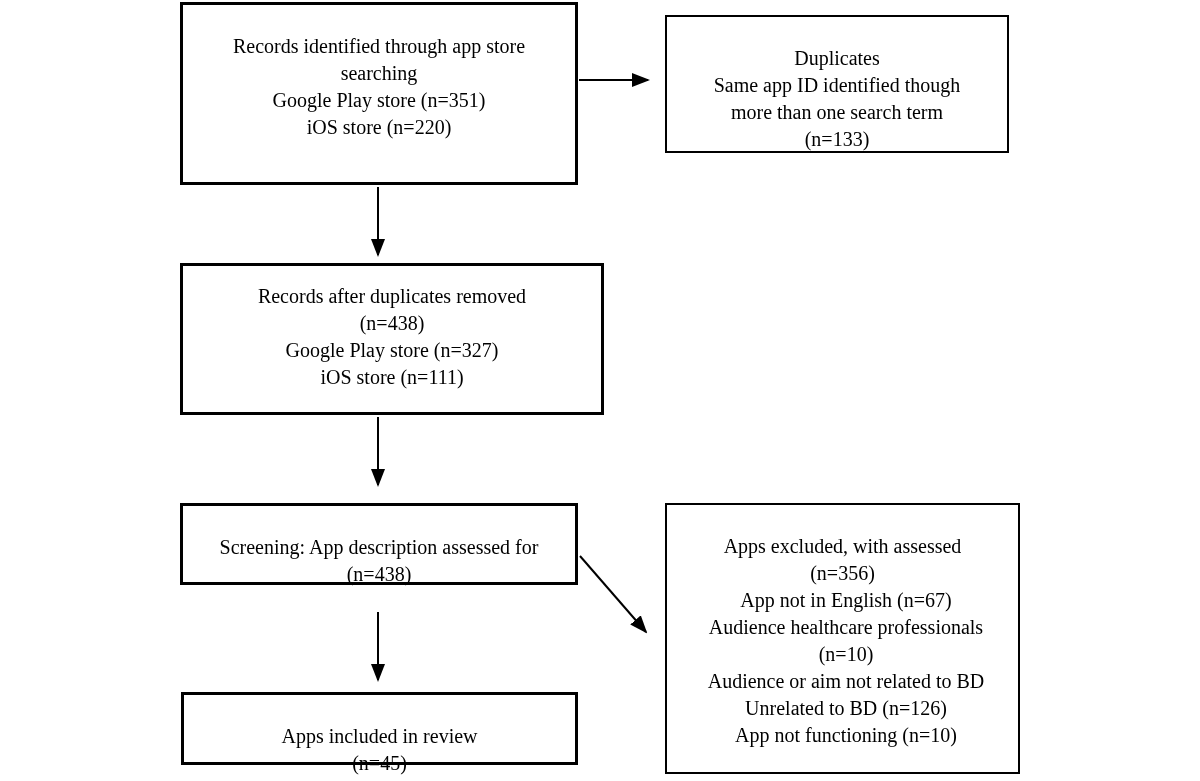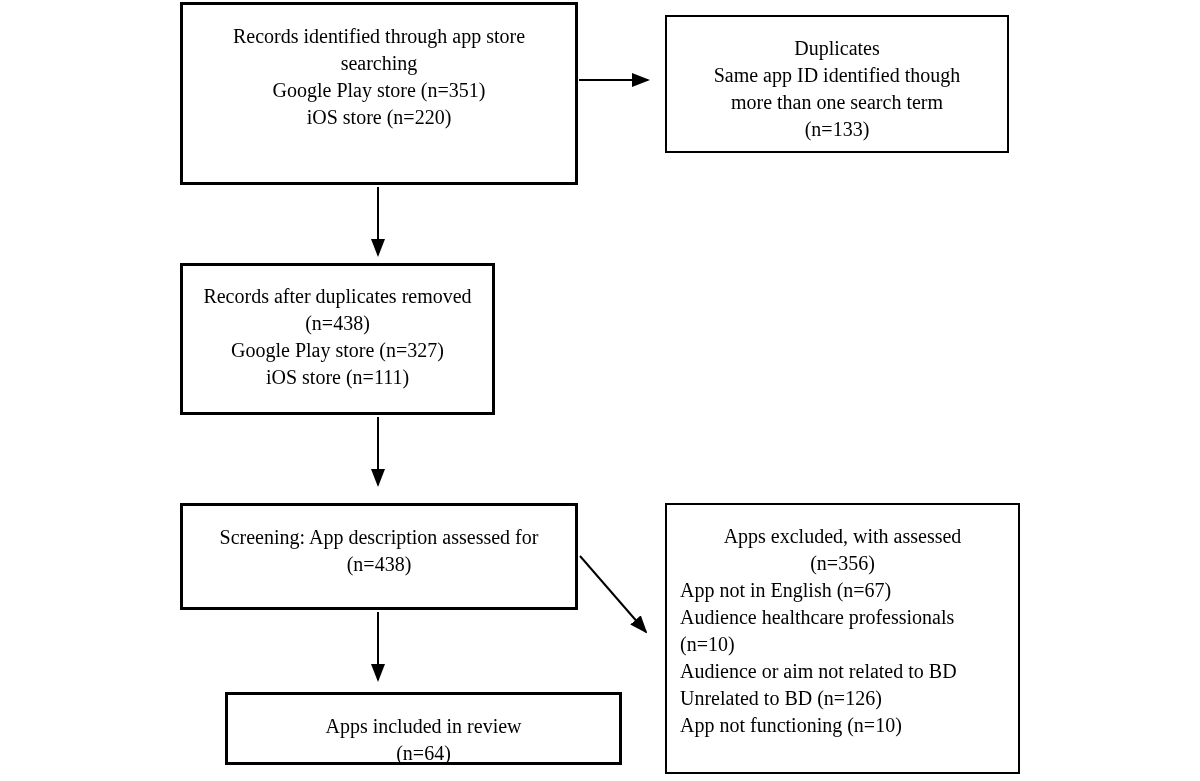--- a/index.html
+++ b/index.html
@@ -13,35 +13,35 @@
     line-height: 27px;
     color: #000000;
     overflow: hidden;
   }
   .box {
     position: absolute;
     box-sizing: border-box;
     border: 3px solid #000000;
     background: #ffffff;
     text-align: center;
-    padding-top: 18px;
+    padding-top: 28px;
   }
   .box.thin { border-width: 2px; }
   .line { white-space: normal; }
   .reasons {
-    text-align: left;
+    text-align: center;
     padding-left: 13px;
     padding-right: 6px;
   }
   #box-records-identified { left: 180px; top: 2px;   width: 398px; height: 183px; }
   #box-duplicates         { left: 665px; top: 15px;  width: 344px; height: 138px; }
-  #box-records-after      { left: 180px; top: 263px; width: 315px; height: 152px; padding-top: 17px; text-align: center; }
-  #box-screening          { left: 180px; top: 503px; width: 398px; height: 107px; }
+  #box-records-after      { left: 180px; top: 263px; width: 424px; height: 152px; padding-top: 17px; text-align: center; }
+  #box-screening          { left: 180px; top: 503px; width: 398px; height: 82px; }
   #box-apps-excluded      { left: 665px; top: 503px; width: 355px; height: 271px; }
-  #box-apps-included      { left: 181px; top: 692px; width: 397px; height: 73px; margin-left: 44px;  }
+  #box-apps-included      { left: 181px; top: 692px; width: 397px; height: 73px;  }
   svg.arrows {
     position: absolute;
     left: 0; top: 0;
     width: 1200px; height: 781px;
     pointer-events: none;
   }
 </style>
 </head>
 <body>
 
@@ -94,16 +94,16 @@
       <div class="line">Audience healthcare professionals</div>
       <div class="line">(n=10)</div>
       <div class="line">Audience or aim not related to BD</div>
       <div class="line">Unrelated to BD (n=126)</div>
       <div class="line">App not functioning (n=10)</div>
     </div>
   </div>
 
   <div class="box" id="box-apps-included">
     <div class="line">Apps included in review</div>
-    <div class="line">(n=64)</div>
+    <div class="line">(n=45)</div>
   </div>
 
 </div>
 
 </body></html>

